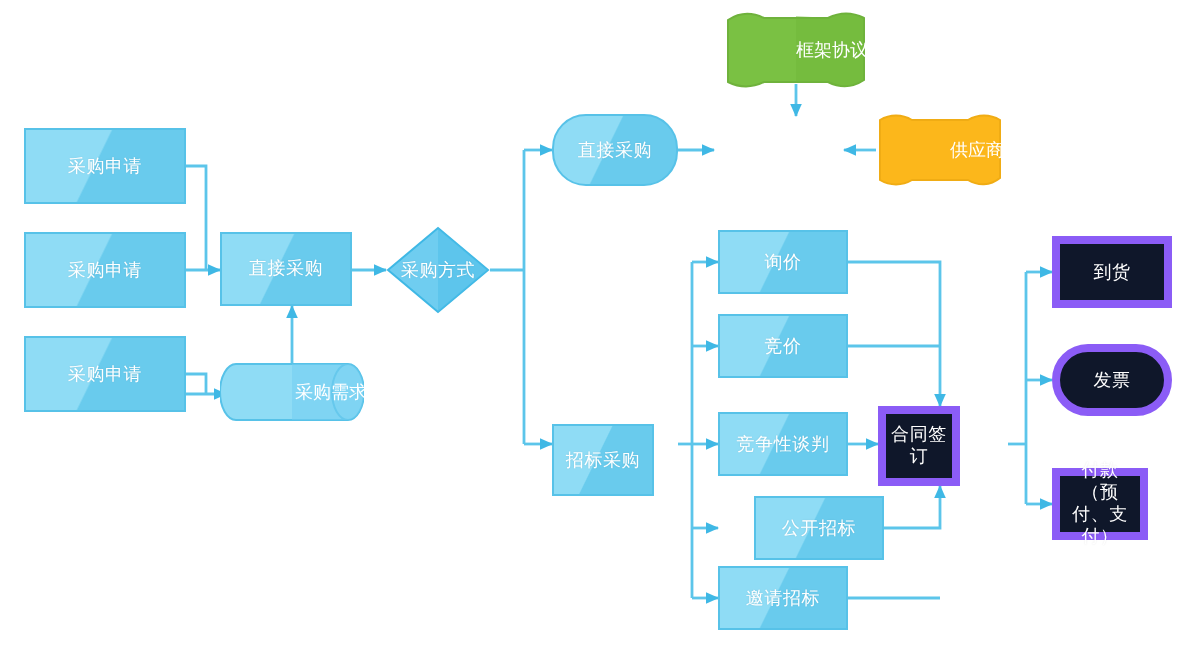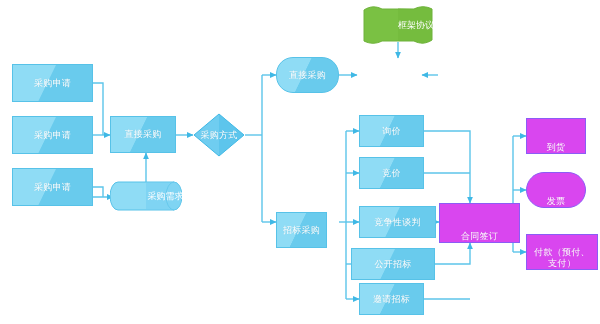--- a/index.html
+++ b/index.html
@@ -36,23 +36,22 @@
     line-height: 11px;
     letter-spacing: 0.3px;
     z-index: 2;
     text-shadow: 0 0 1px rgba(0,0,0,0.10);
   }
   .node.blue {
     background: linear-gradient(116deg, #8fdcf5 0%, #8fdcf5 44%, #69cbed 45%, #69cbed 100%);
     border: 1px solid #57c2e8;
   }
   .node.green {
-    background: #d946ef;
-    border: 1px solid #8b5cf6;
-    align-items: flex-end;
+    background: #0f172a;
+    border: 4px solid #8b5cf6;
   }
   .node.diamond-wrap {
     background: transparent;
     border: none;
   }
   .diamond-shape {
     position: absolute;
     left: 0;
     top: 0;
     width: 100%;
@@ -220,50 +219,58 @@
     <svg width="72" height="38" viewBox="0 0 72 38" xmlns="http://www.w3.org/2000/svg">
       <path d="M2,4 C8,0 14,0 20,3 L52,3 C58,0 64,0 70,3 L70,34 C64,38 58,38 52,35 L20,35 C14,38 8,38 2,35 z" fill="#7ac143" stroke="#6fb23c" stroke-width="1"></path>
       <path d="M36,2 L52,3 C58,0 64,0 70,3 L70,34 C64,38 58,38 52,35 L36,35 z" fill="#6eb63a" opacity="0.45"></path>
     </svg>
     <div class="doc-label">
       <span>框架协议</span>
     </div>
   </div>
 
 
+  <div class="doc-wrap" style="left:438px; top:57px; width:64px; height:36px;">
+    <svg width="64" height="36" viewBox="0 0 64 36" xmlns="http://www.w3.org/2000/svg">
+      <path d="M2,3 C7,0 13,0 18,3 L46,3 C51,0 57,0 62,3 L62,32 C57,36 51,36 46,33 L18,33 C13,36 7,36 2,33 z" fill="#fcb71b" stroke="#f0ac14" stroke-width="1"></path>
+    </svg>
+    <div class="doc-label">
+      <span>供应商</span>
+    </div>
+  </div>
 
   <div class="node blue" style="left:359px; top:157px; width:65px; height:32px;">
     <span>竞价</span>
   </div>
 
   <div class="node blue" style="left:359px; top:115px; width:65px; height:32px;">
     <span>询价</span>
   </div>
 
-  <div class="node blue" style="left:359px; top:206px; width:77px; height:32px;text-align:right;">
+  <div class="node blue" style="left:359px; top:206px; width:65px; height:32px;text-align:right;">
     <span>竞争性谈判</span>
   </div>
 
-  <div class="node blue" style="left:351px; top:248px; width:84px; height:32px;">
+  <div class="node blue" style="left:377px; top:248px; width:65px; height:32px;">
     <span>公开招标</span>
   </div>
 
   <div class="node blue" style="left:359px; top:283px; width:65px; height:32px;">
     <span>邀请招标</span>
   </div>
 
-  <div class="node green" style="left:439px; top:203px; width:81px; height:40px;">
+  <div class="node green" style="left:439px; top:203px; width:41px; height:40px;">
     <span>合同签订</span>
   </div>
 
   <div class="node green" style="left:526px; top:118px; width:60px; height:36px;">
     <span>到货</span>
   </div>
 
   <div class="node green" style="left:526px; top:172px; width:60px; height:36px;border-radius:18px;">
     <span>发票</span>
   </div>
 
-  <div class="node green" style="left:526px; top:234px; width:72px; height:36px;">
+  <div class="node green" style="left:526px; top:234px; width:48px; height:36px;">
     <span class="multiline">付款（预付、支付）</span>
   </div>
 
 </div>
 
 </body></html>

